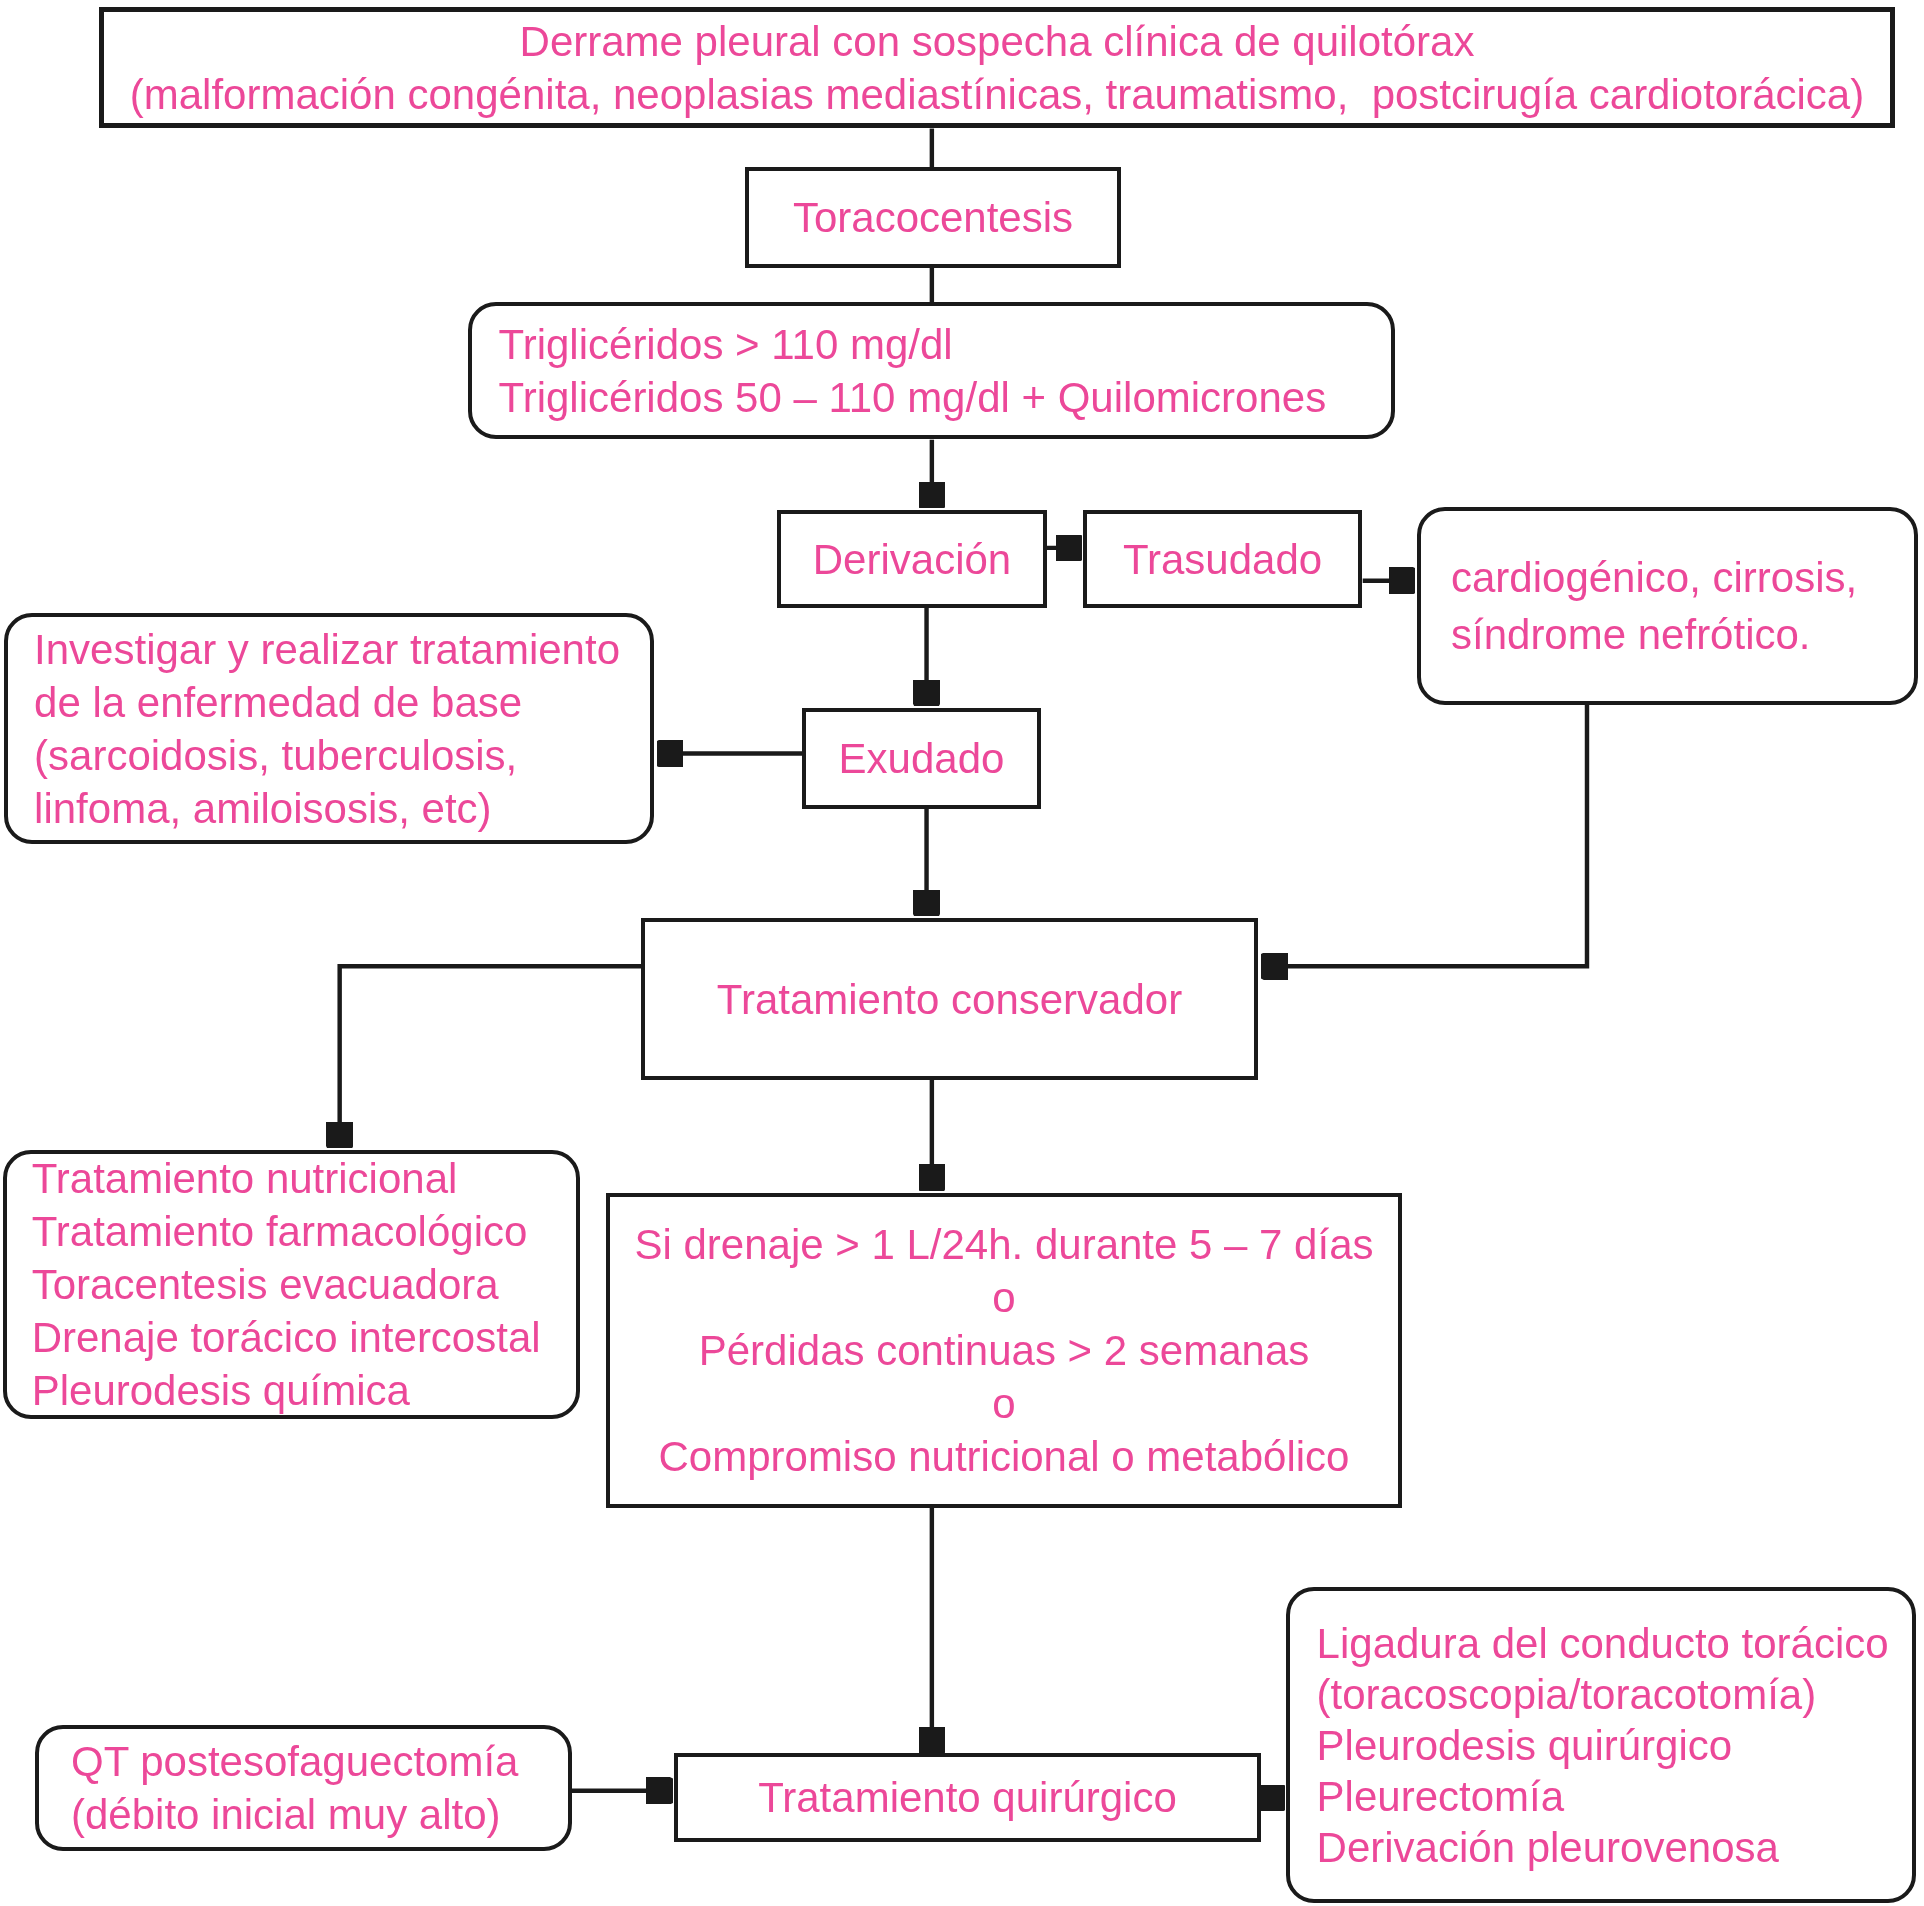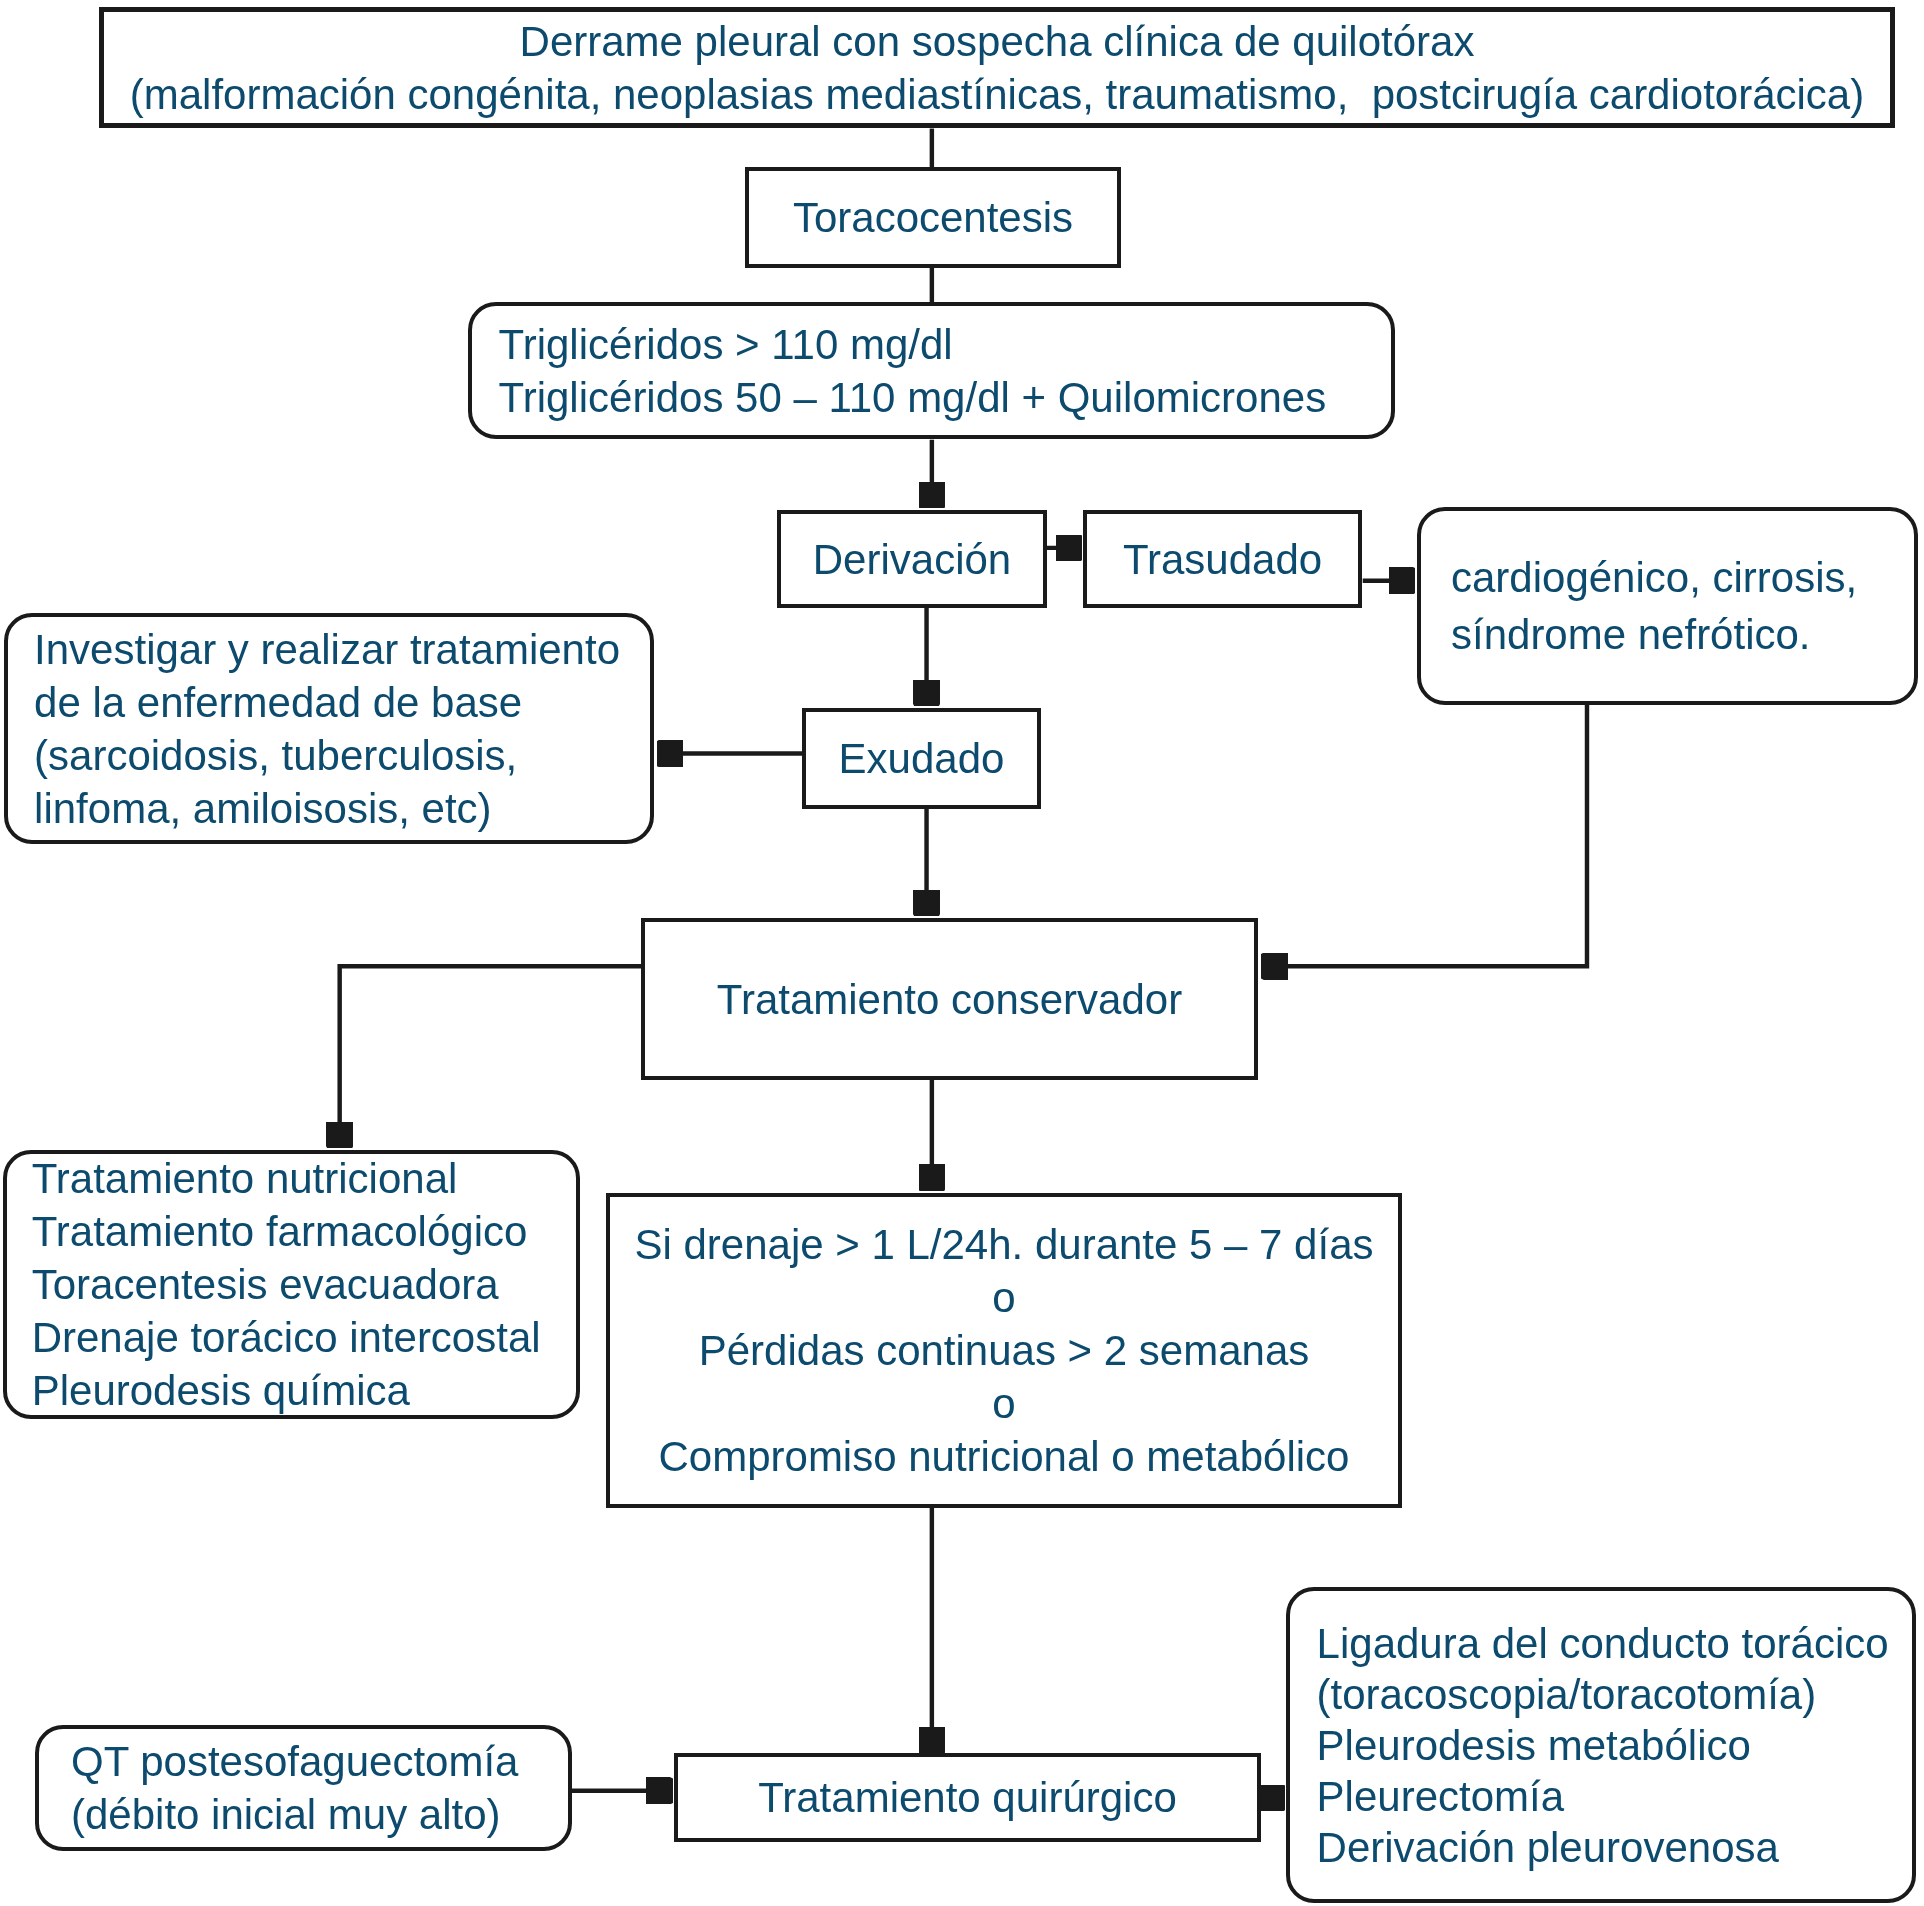--- a/index.html
+++ b/index.html
@@ -2,21 +2,21 @@
 <html style="font-size:14px"><head>
 <meta charset="utf-8">
 <style>
   html, body { margin: 0; padding: 0; background: #ffffff; }
   #canvas {
     position: relative;
     width: 1568px;
     height: 1906px;
     background: #ffffff;
     font-family: "Liberation Sans", sans-serif;
-    color: #0c4a6e;
+    color: #ec4899;
     font-size: 42px;
     line-height: 53px;
     padding-left: 6px;
   }
   #connectors {
     position: absolute;
     left: 0; top: 0;
     width: 1924px; height: 1906px;
   }
   #connectors path {
@@ -130,19 +130,19 @@
     <div class="line">(débito inicial muy alto)</div>
   </div>
 
   <div class="box center" style="left:674px; top:1753px; width:587px; height:89px;">
     <div class="line">Tratamiento quirúrgico</div>
   </div>
 
   <div class="box left lh58" style="left:1286px; top:1587px; width:630px; height:316px; padding-left:26.6px;">
     <div class="line">Ligadura del conducto torácico</div>
     <div class="line">(toracoscopia/toracotomía)</div>
-    <div class="line">Pleurodesis metabólico</div>
+    <div class="line">Pleurodesis quirúrgico</div>
     <div class="line">Pleurectomía</div>
     <div class="line">Derivación pleurovenosa</div>
   </div>
 
 </div>
 
 
 </body></html>

